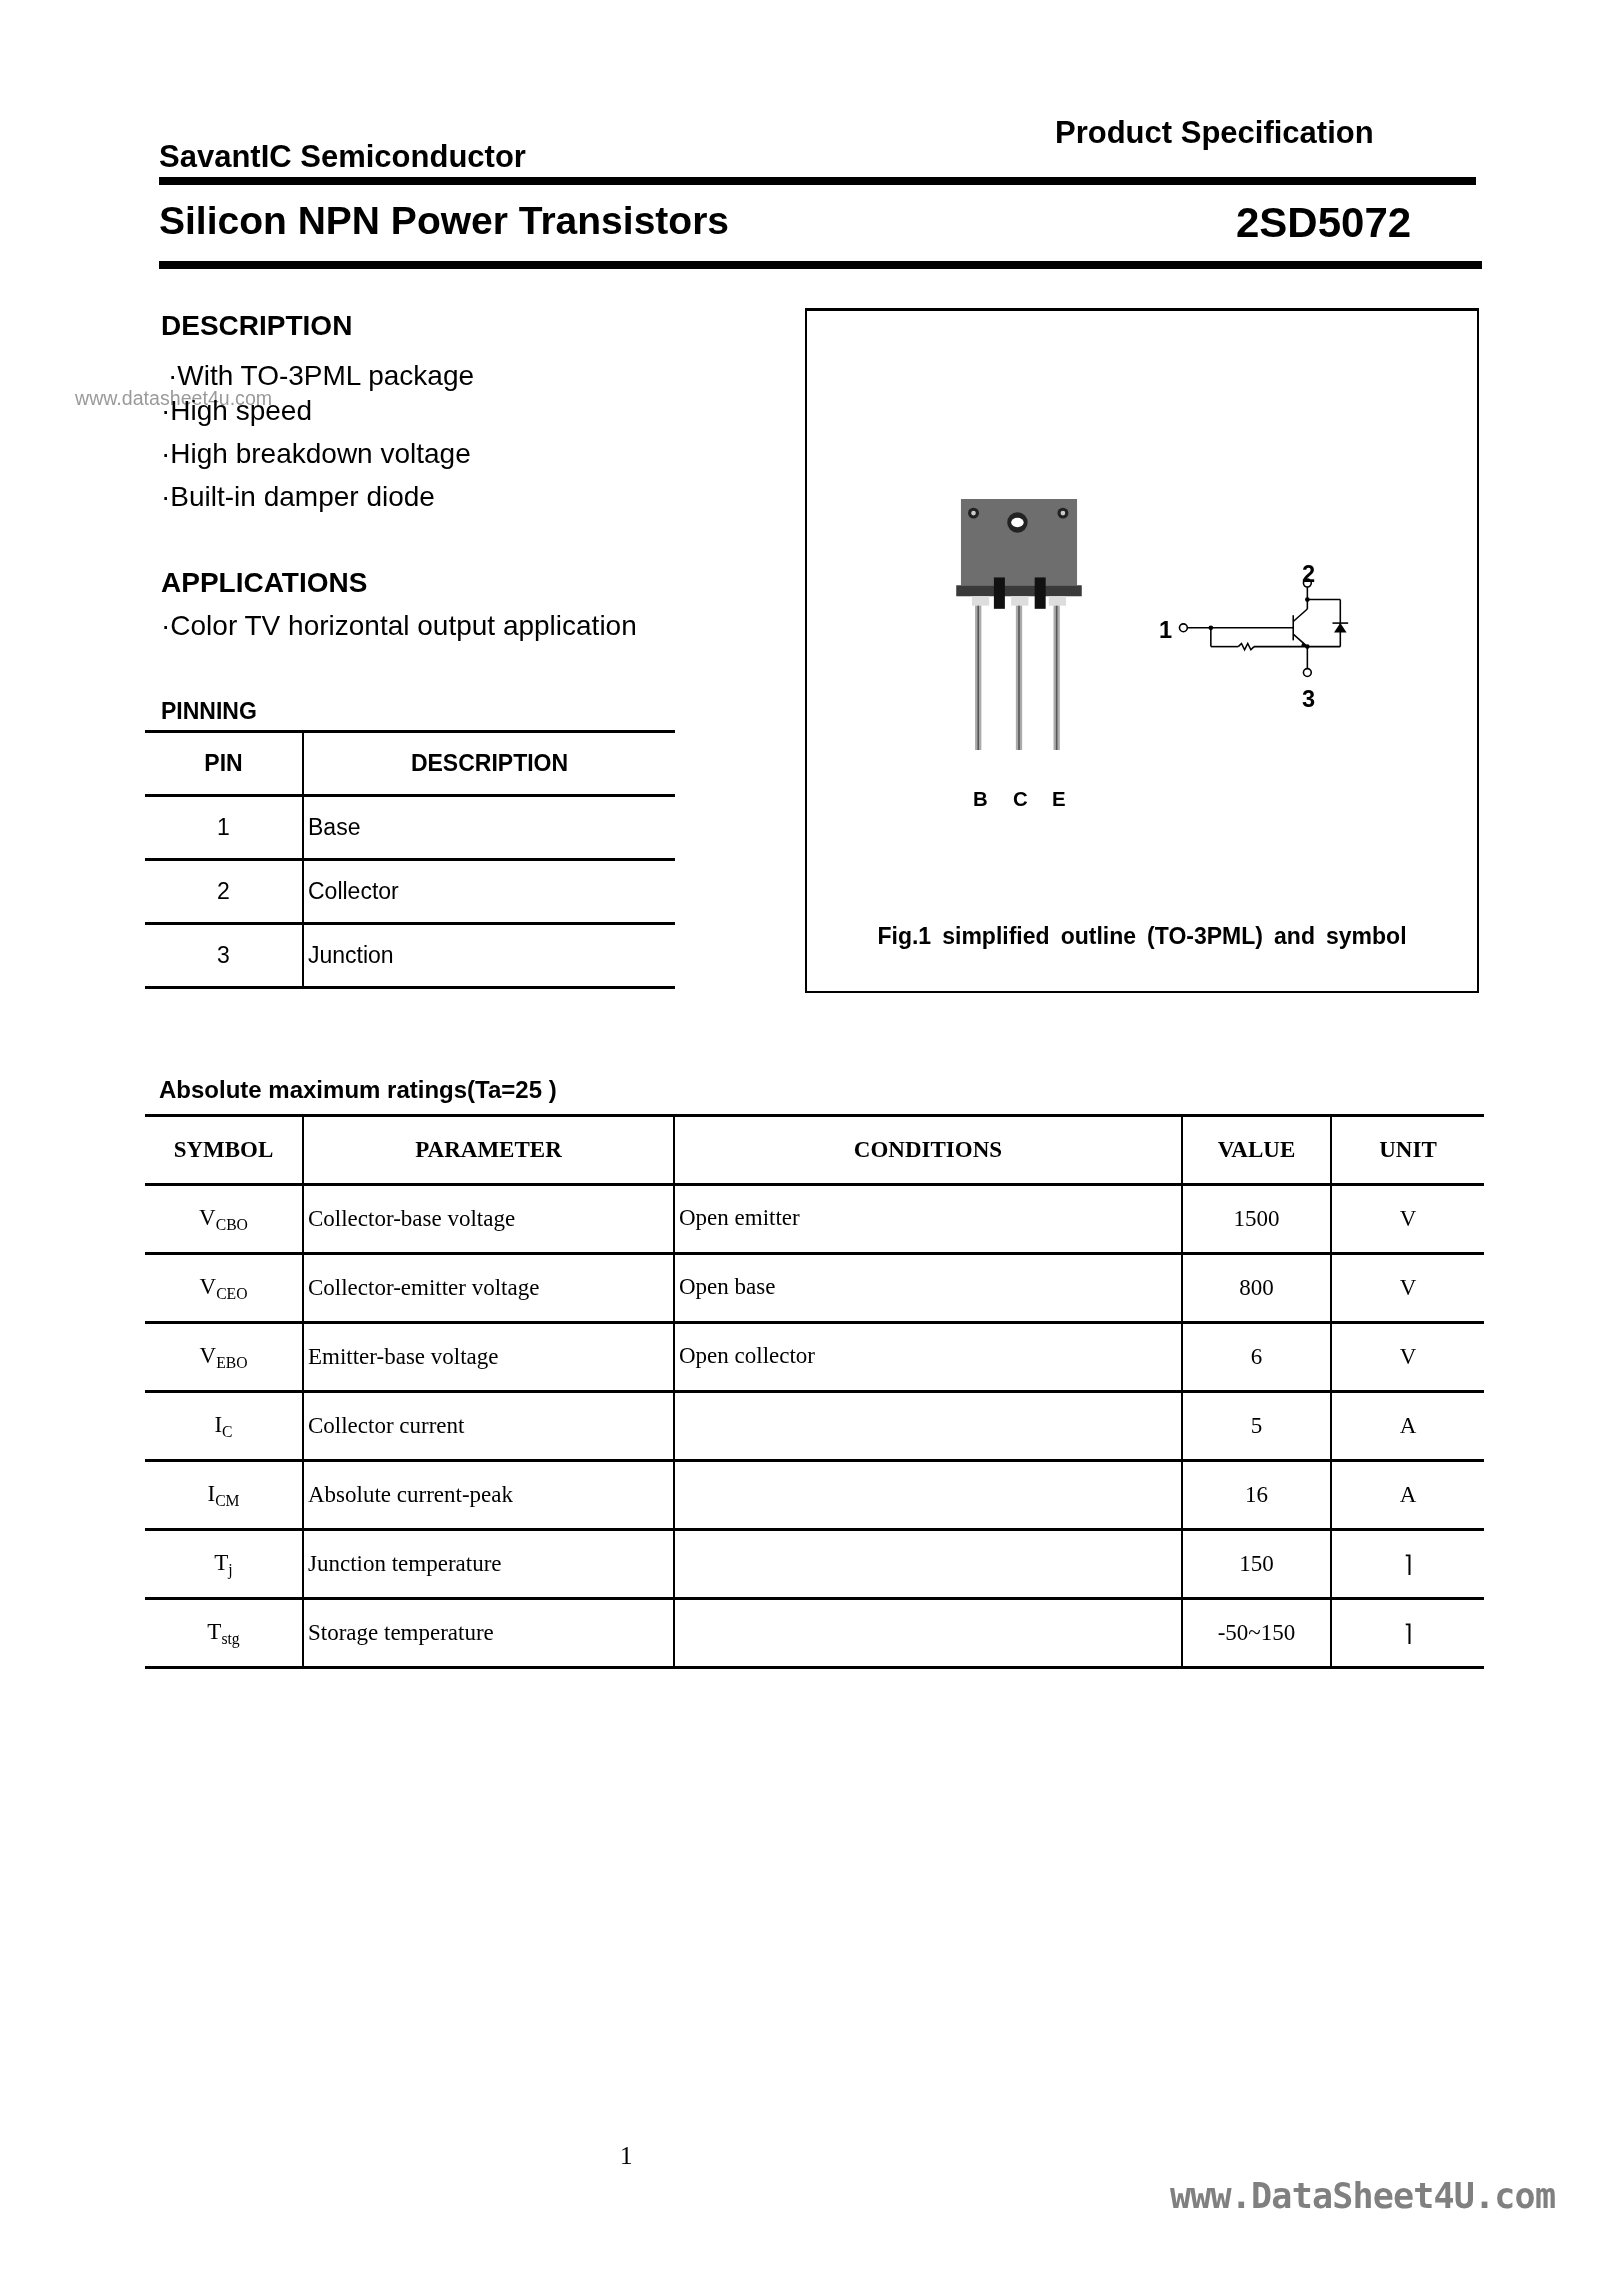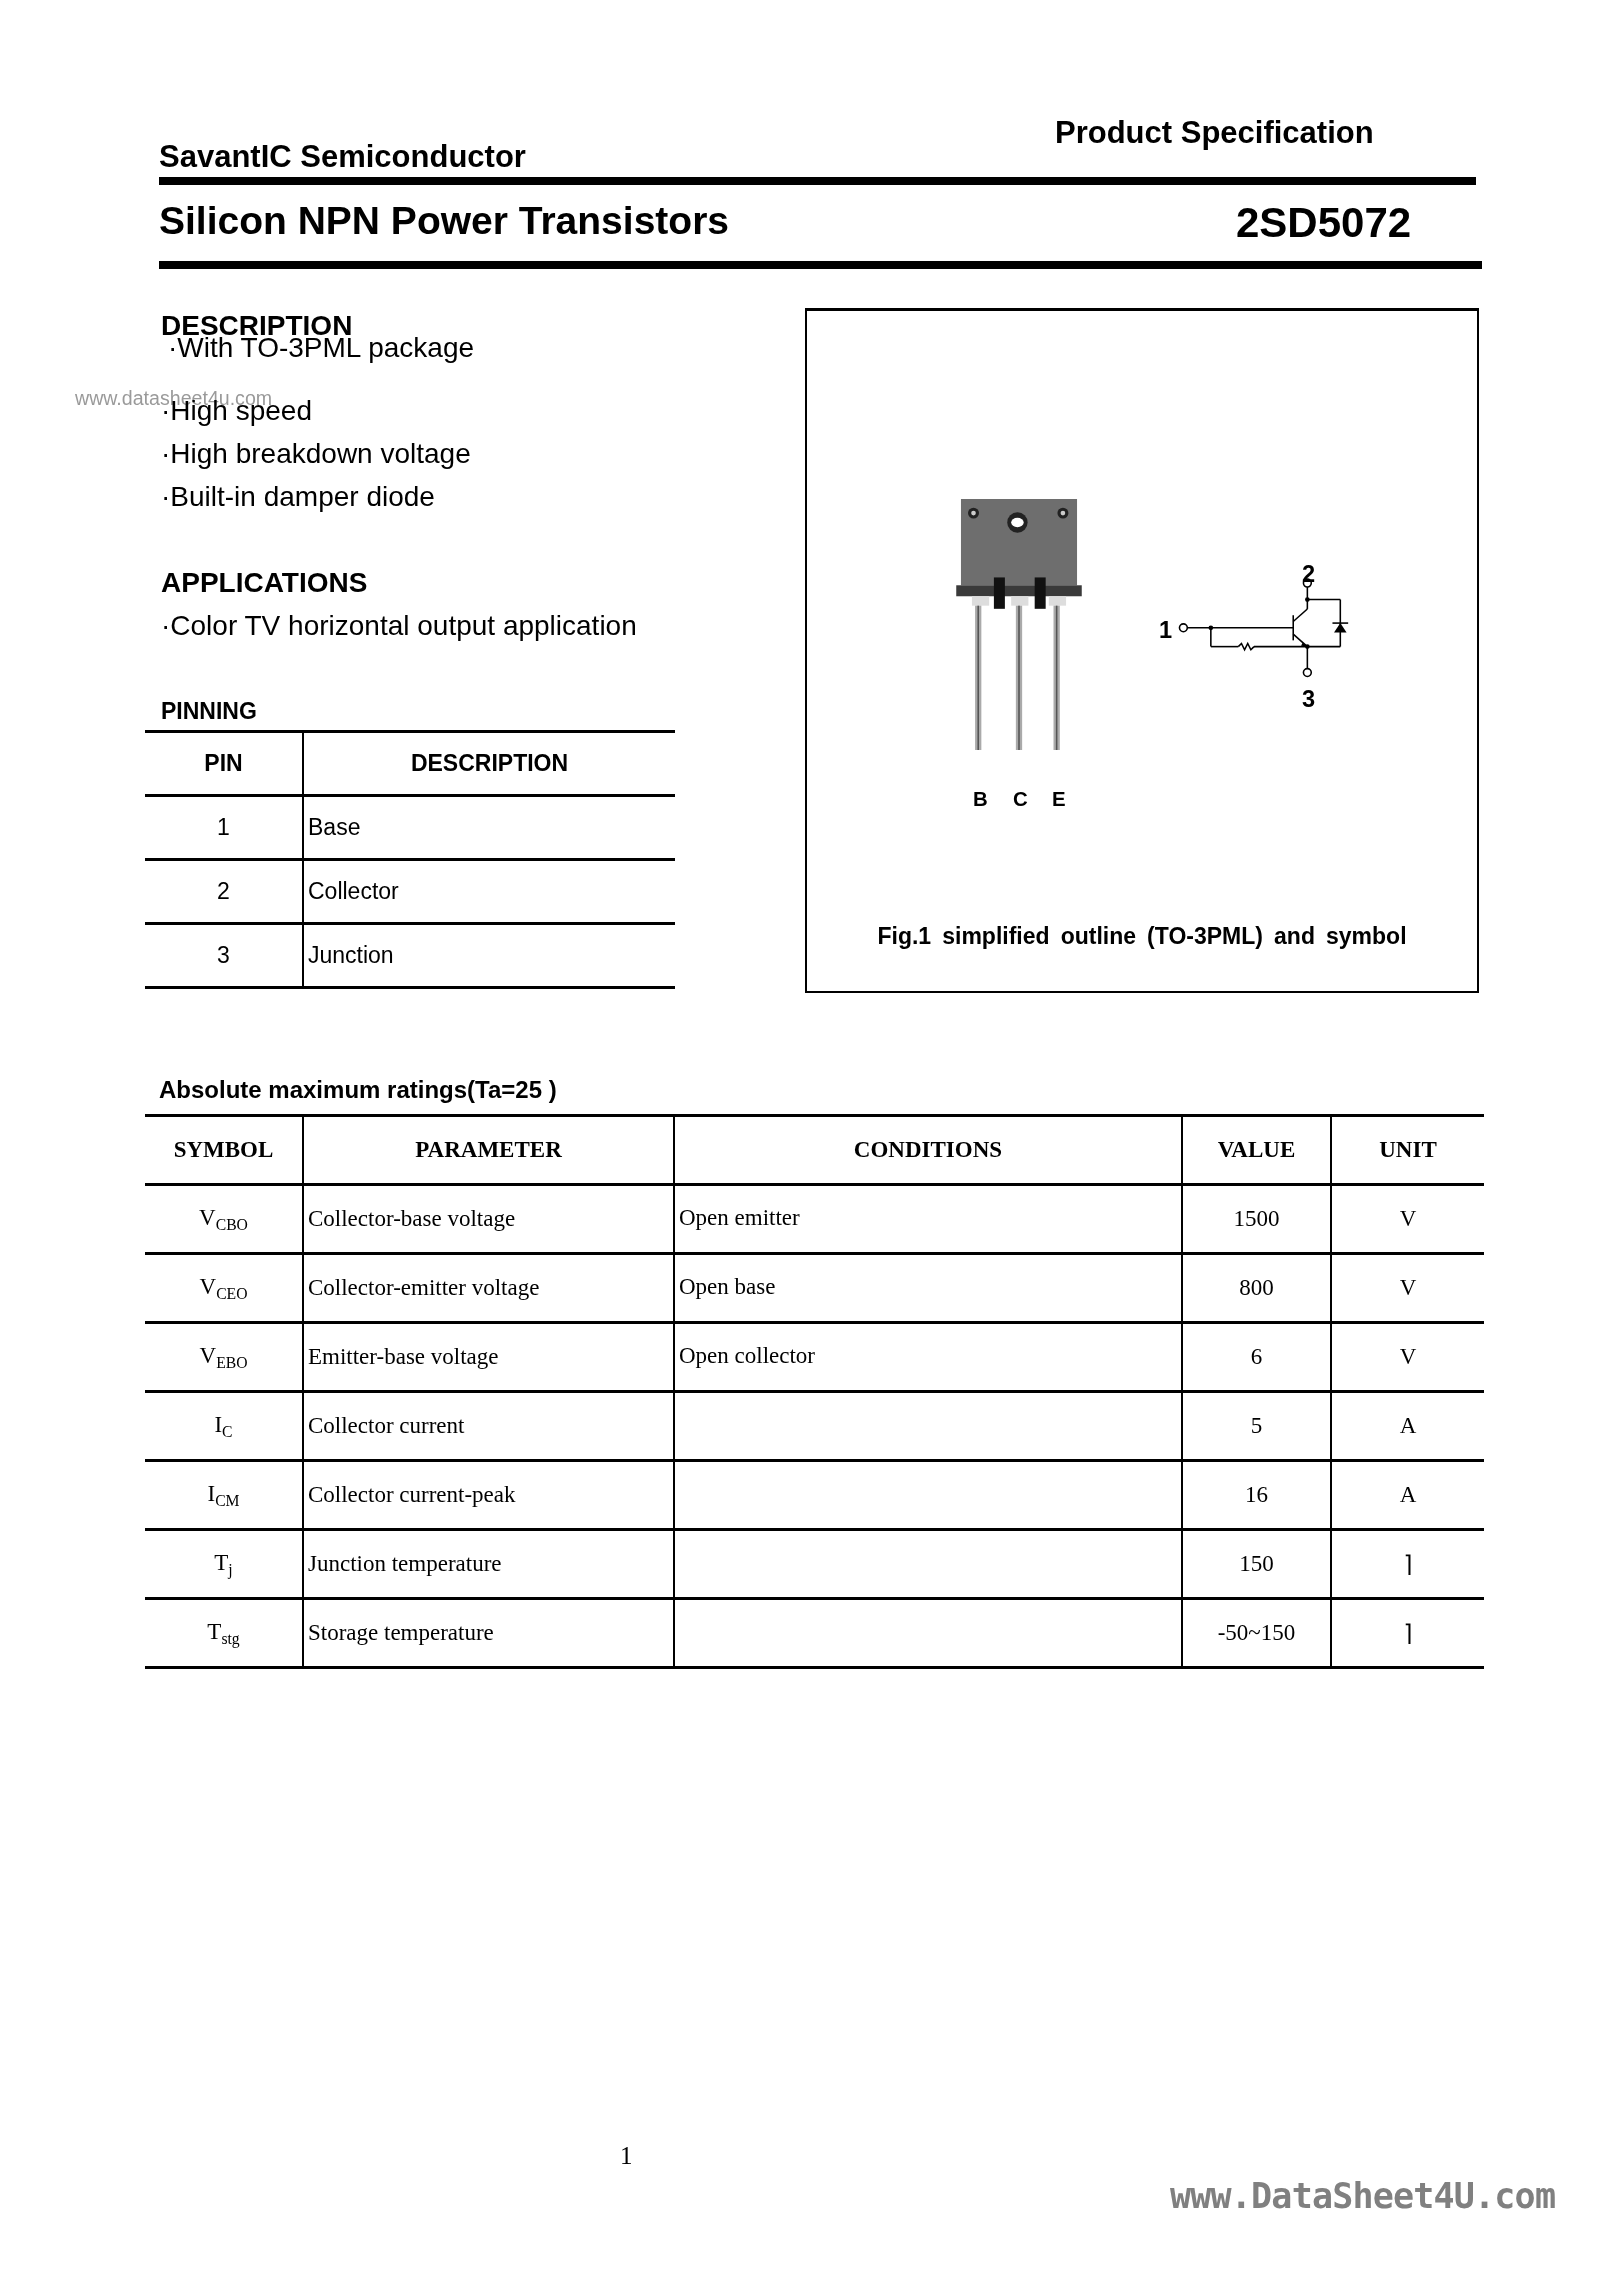--- a/index.html
+++ b/index.html
@@ -47,21 +47,21 @@
 <body>
 
 <div class="abs hdr-company">SavantIC Semiconductor</div>
 <div class="abs hdr-spec">Product Specification</div>
 <div class="abs rule1"></div>
 <div class="abs hdr-title">Silicon NPN Power Transistors</div>
 <div class="abs hdr-part">2SD5072</div>
 <div class="abs rule2"></div>
 
 <div class="abs sec-head" style="left:161px; top:310px;">DESCRIPTION</div>
-<div class="abs bullet" style="left:168px; top:332px;">·With TO-3PML package</div>
+<div class="abs bullet" style="left:168px; top:360px;">·With TO-3PML package</div>
 <div class="abs watermark-small">www.datasheet4u.com</div>
 <div class="abs bullet" style="left:161px; top:395px;">·High speed</div>
 <div class="abs bullet" style="left:161px; top:438px;">·High breakdown voltage</div>
 <div class="abs bullet" style="left:161px; top:481px;">·Built-in damper diode</div>
 
 <div class="abs sec-head" style="left:161px; top:567px;">APPLICATIONS</div>
 <div class="abs bullet" style="left:161px; top:610px;">·Color TV horizontal output application</div>
 
 <div class="abs pin-title">PINNING</div>
 <table class="grid pin-table">
@@ -178,21 +178,21 @@
   </tr>
   <tr>
     <td><span>I</span><span class="sub">C</span></td>
     <td class="left">Collector current</td>
     <td class="left"><span></span><span class="sub"></span><span></span></td>
     <td>5</td>
     <td>A</td>
   </tr>
   <tr>
     <td><span>I</span><span class="sub">CM</span></td>
-    <td class="left">Collector current-peak</td>
+    <td class="left">Absolute current-peak</td>
     <td class="left"><span></span><span class="sub"></span><span></span></td>
     <td>16</td>
     <td>A</td>
   </tr>
   <tr>
     <td><span>T</span><span class="sub">j</span></td>
     <td class="left">Junction temperature</td>
     <td class="left"><span></span><span class="sub"></span><span></span></td>
     <td>150</td>
     <td>⌉</td>

